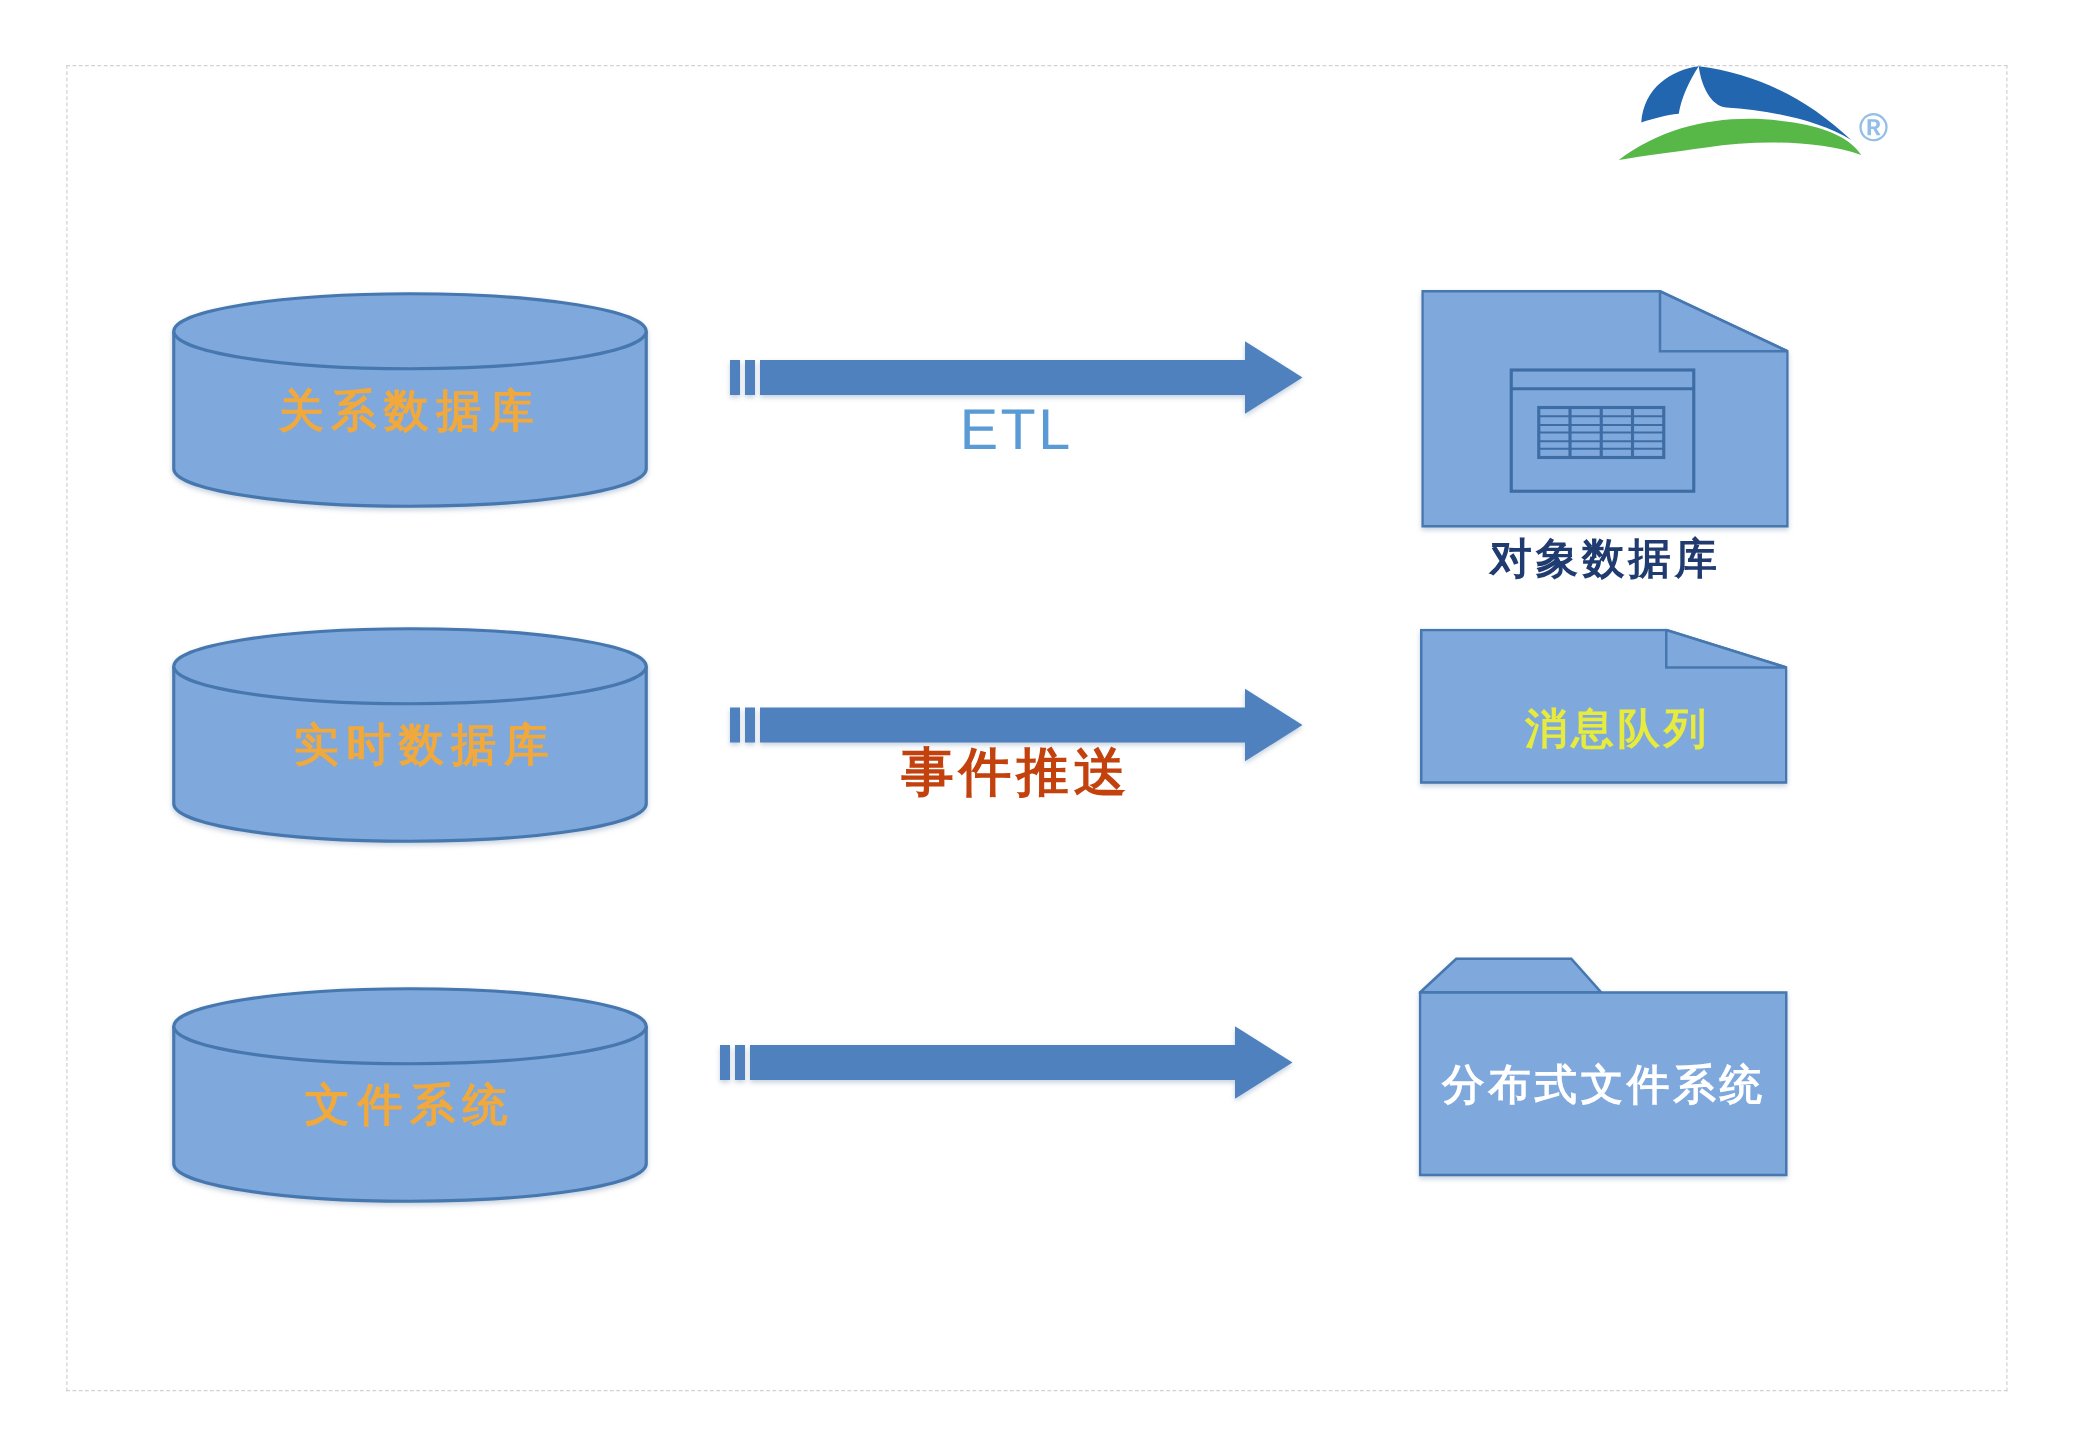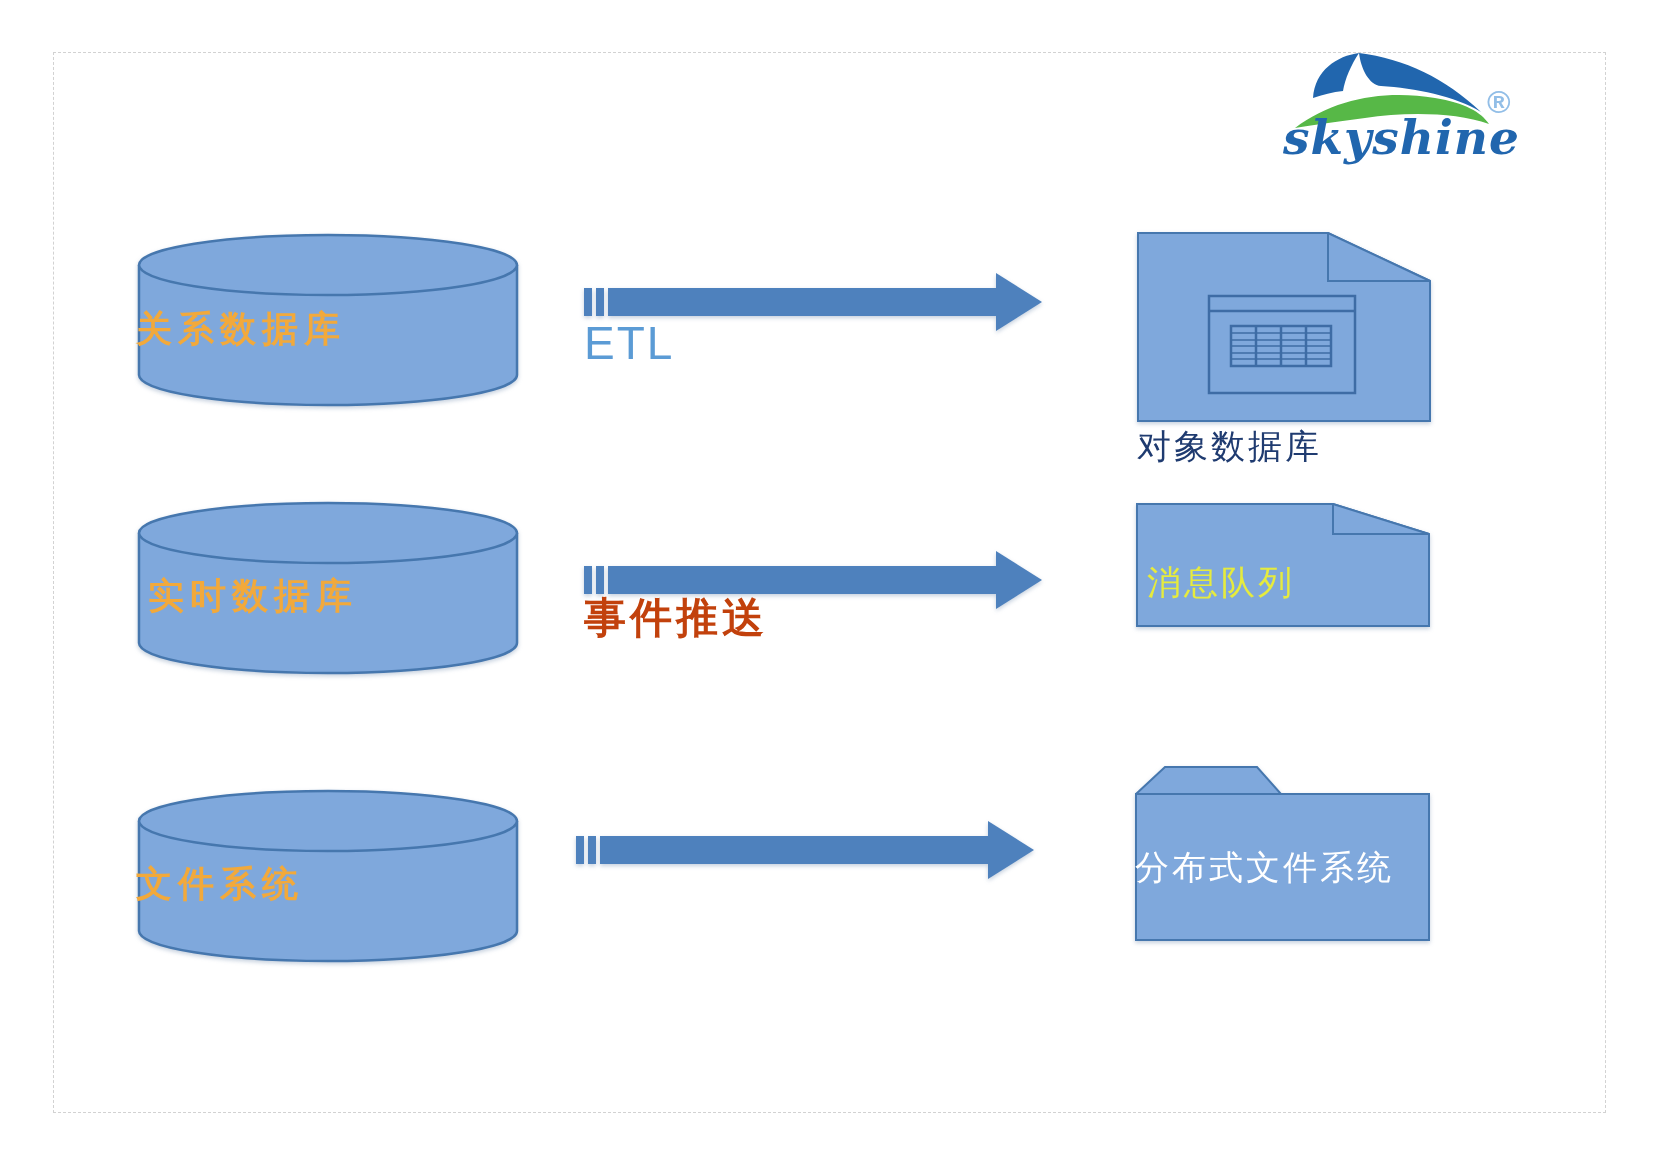--- a/index.html
+++ b/index.html
@@ -1,26 +1,26 @@
 <!DOCTYPE html>
 <html><head>
 <meta charset="utf-8">
 <style>
   html,body{margin:0;padding:0;background:#ffffff;}
   body{font-family:"Liberation Sans", sans-serif;}
   .canvas{position:relative;width:1658px;height:1164px;background:#ffffff;overflow:hidden;}
   .frame{position:absolute;left:53px;top:52px;width:1551px;height:1059px;border:1px dashed #d2d2d2;}
   .abs{position:absolute;}
   .shape{filter:drop-shadow(0 2px 2px rgba(90,120,160,0.35));}
-  .label{position:absolute;white-space:nowrap;}
+  .label{position:absolute;text-align:center;white-space:nowrap;}
   .src-label{font-size:36px;font-weight:700;color:#F2A93B;letter-spacing:6px;}
   .proc-label{color:#c2410c;letter-spacing:4px;}
   .proc-etl{font-size:46px;font-weight:400;color:#5B9BD5;letter-spacing:2px;}
   .proc-cjk{font-size:42px;font-weight:700;}
-  .tgt-label{font-size:34px;font-weight:400;letter-spacing:3px;}
+  .tgt-label{font-size:34px;font-weight:700;letter-spacing:3px;}
   .tgt-navy{color:#1F3B70;}
   .tgt-yellow{color:#E6EB3D;margin-left:11px;}
   .tgt-white{color:#FFFFFF;}
   .logo{position:absolute;left:1283px;top:48px;width:245px;height:125px;}
   .logo-reg{position:absolute;left:204px;top:36px;font-size:32px;font-weight:700;color:#92BEE7;}
   .logo-text{position:absolute;left:0;top:62px;width:215px;text-align:center;
              font-family:"DejaVu Serif", serif;font-style:italic;font-weight:700;
              font-size:47px;color:#2166AE;letter-spacing:1px;}
 </style>
 </head>
@@ -29,21 +29,20 @@
 <div class="canvas">
 
   <div class="frame"></div>
 
   <div class="logo">
     <svg width="245" height="125" viewBox="0 0 245 125">
       <path d="M30,50 C32,22 54,8 76,5 C68,17 62,31 60,43 C50,44 39,47 30,50 Z" fill="#2166AE"></path>
       <path d="M76,5 C122,11 162,30 198,64 C172,48 132,40 98,38 C86,37 78,21 76,5 Z" fill="#2166AE"></path>
       <path d="M12,80 C52,50 102,42 152,50 C182,55 198,64 206,76 C172,64 122,64 82,70 C57,73.5 32,76.5 12,80 Z" fill="#57B847"></path>
     </svg>
-    <div class="logo-text">skyshine</div>
     <div class="logo-reg">®</div>
   </div>
 
   <svg class="abs shape" style="left:136px;top:232px;" width="384" height="176" viewBox="0 0 384 176">
     <path d="M3,33 L3,143 A189,30 0 0 0 381,143 L381,33" fill="#7FA8DC" stroke="#4677AE" stroke-width="2.5"></path>
     <ellipse cx="192" cy="33" rx="189" ry="30" fill="#7FA8DC" stroke="#4677AE" stroke-width="2.5"></ellipse>
   </svg>
   <div class="label src-label" style="left:136px;top:305px;width:384px;">关系数据库</div>
 
   <svg class="abs shape" style="left:584px;top:272px;" width="458" height="60" viewBox="0 0 458 60">

